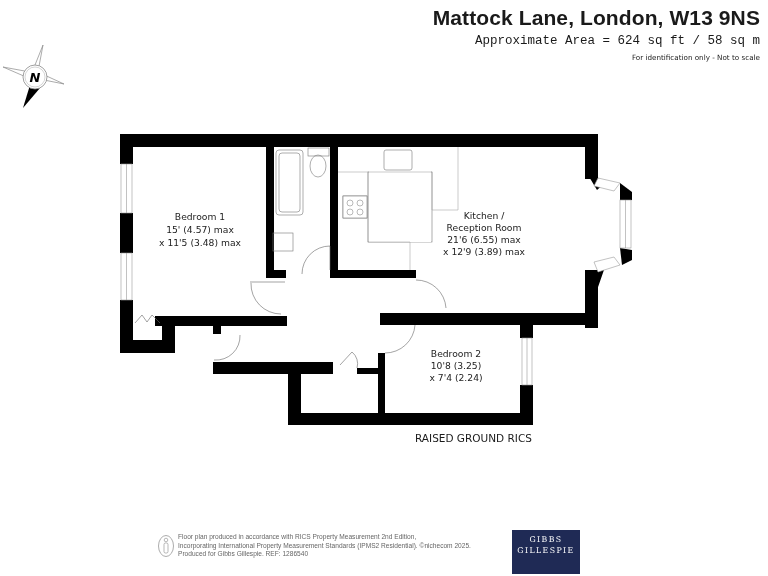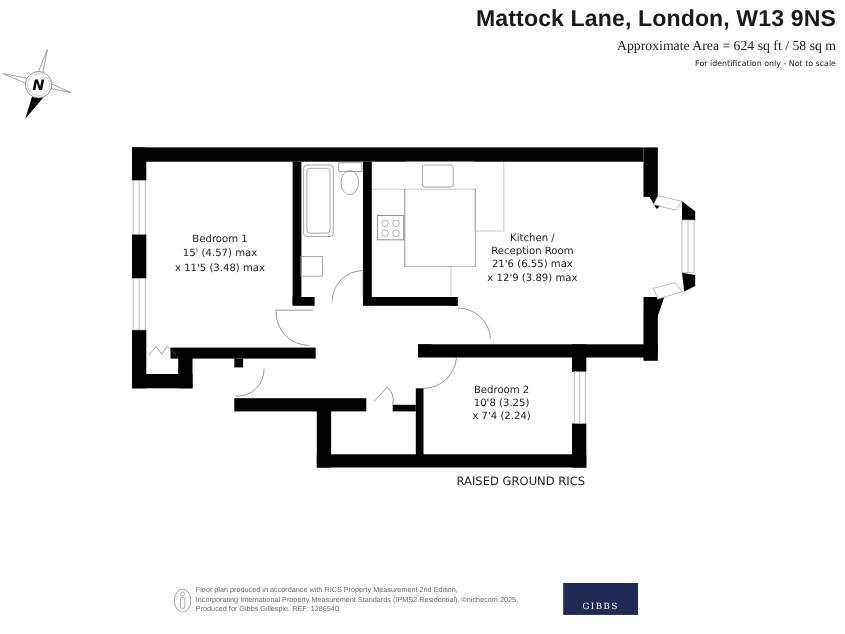--- a/index.html
+++ b/index.html
@@ -1,25 +1,25 @@
 <!DOCTYPE html>
 <html><head>
 <meta charset="utf-8">
 <style>
   html, body { margin:0; padding:0; background:#ffffff; }
   body { width:768px; height:576px; position:relative; overflow:hidden; font-family:"Liberation Sans", sans-serif; color:#1a1a1a; }
   .title { position:absolute; right:8px; top:6px; font-size:21px; font-weight:bold; letter-spacing:0.1px; white-space:nowrap;text-align:right; }
-  .area { position:absolute; right:8px; top:34px; font-size:12.5px; font-family:Liberation Serif, serif; font-weight:300; white-space:nowrap; }
+  .area { position:absolute; right:8px; top:34px; font-size:12.5px; font-family:Liberation Mono, monospace; font-weight:300; white-space:nowrap; }
   .note { position:absolute; right:8px; top:53px; font-size:7.2px; font-family:"DejaVu Sans", sans-serif; white-space:nowrap; }
   .plan { position:absolute; left:0; top:0; }
   .room-label { font-family:"DejaVu Sans", sans-serif; font-size:9.2px; fill:#222; text-anchor:middle; }
   .floor-label { position:absolute; left:415px; top:432px; font-size:10.5px; font-family:"DejaVu Sans", sans-serif; white-space:nowrap; }
   .footer-text { position:absolute; left:178px; top:533px; font-size:6.6px; line-height:8.6px; color:#666; white-space:nowrap; }
   .footer-icon { position:absolute; left:158px; top:535px; }
-  .brand { position:absolute; left:512px; top:530px; width:68px; height:29px; background:#1f2a55; color:#fff; text-align:center; font-family:"DejaVu Serif", serif; font-size:7.8px; letter-spacing:1.4px; line-height:11px; padding-top:16px; box-sizing:border-box; }
+  .brand { position:absolute; left:512px; top:530px; width:68px; height:44px; background:#1f2a55; color:#fff; text-align:center; font-family:"DejaVu Serif", serif; font-size:7.8px; letter-spacing:1.4px; line-height:11px; padding-top:4px; box-sizing:border-box; }
 </style>
 </head>
 <body>
 
 <div class="title">Mattock Lane, London, W13 9NS</div>
 <div class="area">Approximate Area = 624 sq ft / 58 sq m</div>
 <div class="note">For identification only - Not to scale</div>
 
 <svg class="plan" width="768" height="576" viewBox="0 0 768 576">
 

